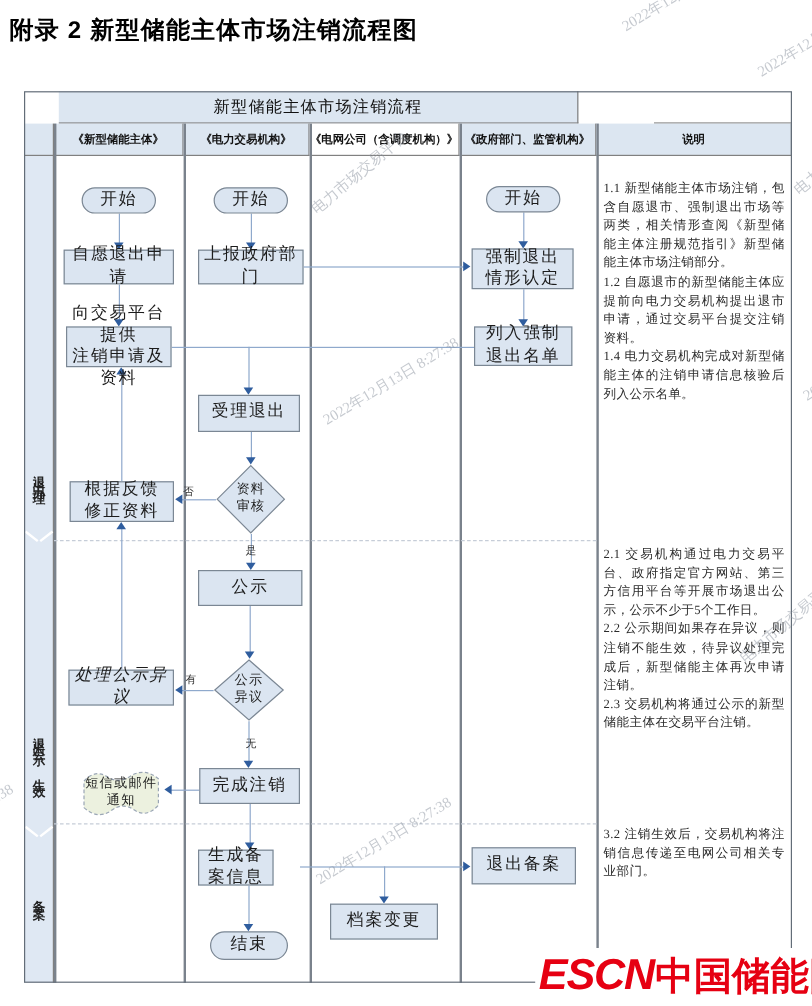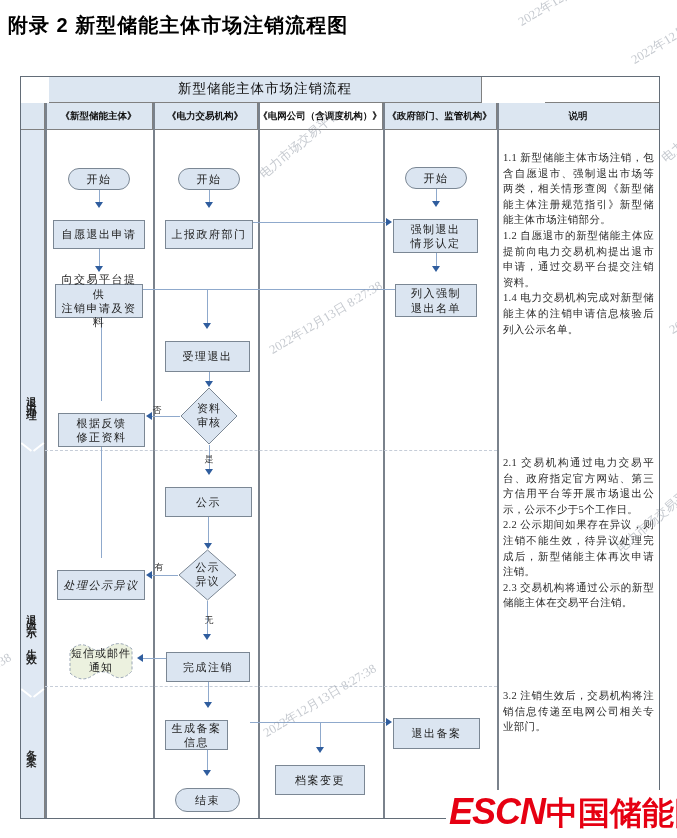--- a/index.html
+++ b/index.html
@@ -22,21 +22,21 @@
   .strip{position:absolute;left:20px;top:130px;width:25px;height:689px;background:#dfe8f3;
         border-right:1px solid #808080;box-sizing:border-box;}
   .phase-label{position:absolute;left:24px;writing-mode:vertical-rl;letter-spacing:5px;
         font-size:10.5px;font-weight:bold;color:#222;transform:translateY(-50%);}
   .vsep{position:absolute;top:103px;width:1.5px;height:716px;background:#7a828c;}
   .dash{position:absolute;left:45px;width:452px;border-top:1px dashed #c6cdd8;}
   .notchline{position:absolute;width:13px;height:1.5px;background:#fff;}
   
   .node{position:absolute;background:#dbe5f1;border:1px solid #7b8794;box-sizing:border-box;
         display:flex;align-items:center;justify-content:center;text-align:center;
-        font-size:11px;color:#1c1c1c;letter-spacing:1.5px;line-height:1.3;white-space:pre-line;margin-top:12px;}
+        font-size:14px;color:#1c1c1c;letter-spacing:1.5px;line-height:1.3;white-space:pre-line;}
   .oval{border-radius:12px;}
   .shapebox{position:absolute;}
   .shapebox svg{position:absolute;left:0;top:0;}
   .shapebox .lbl{position:absolute;left:0;top:0;width:100%;height:100%;display:flex;align-items:center;
         justify-content:center;text-align:center;font-size:11px;color:#1c1c1c;letter-spacing:1px;
         line-height:1.25;white-space:pre-line;}
   
   .cline{position:absolute;background:#8fa9cc;}
   .arr{position:absolute;width:0;height:0;}
   .arr-down{border-left:4px solid transparent;border-right:4px solid transparent;border-top:6px solid #2f5d9e;}

